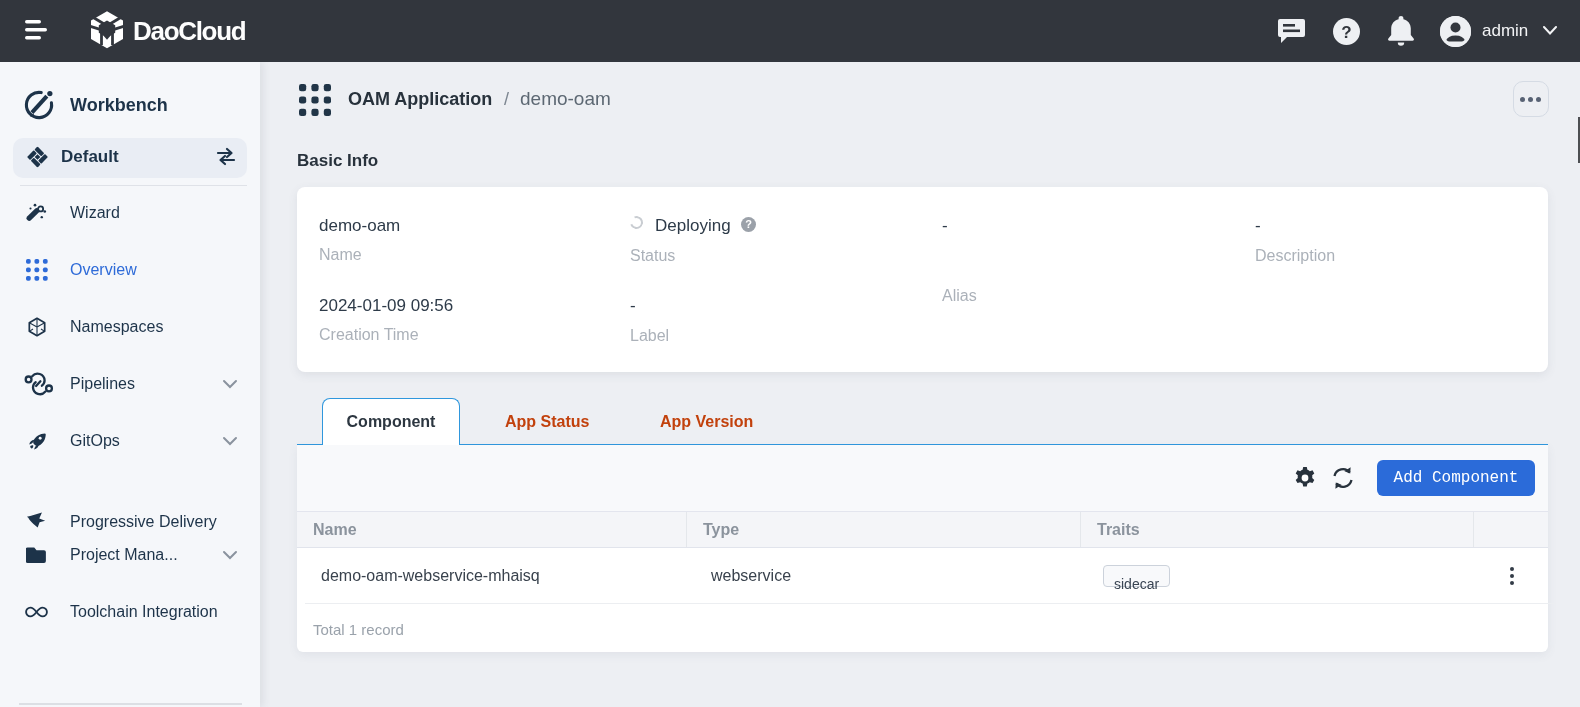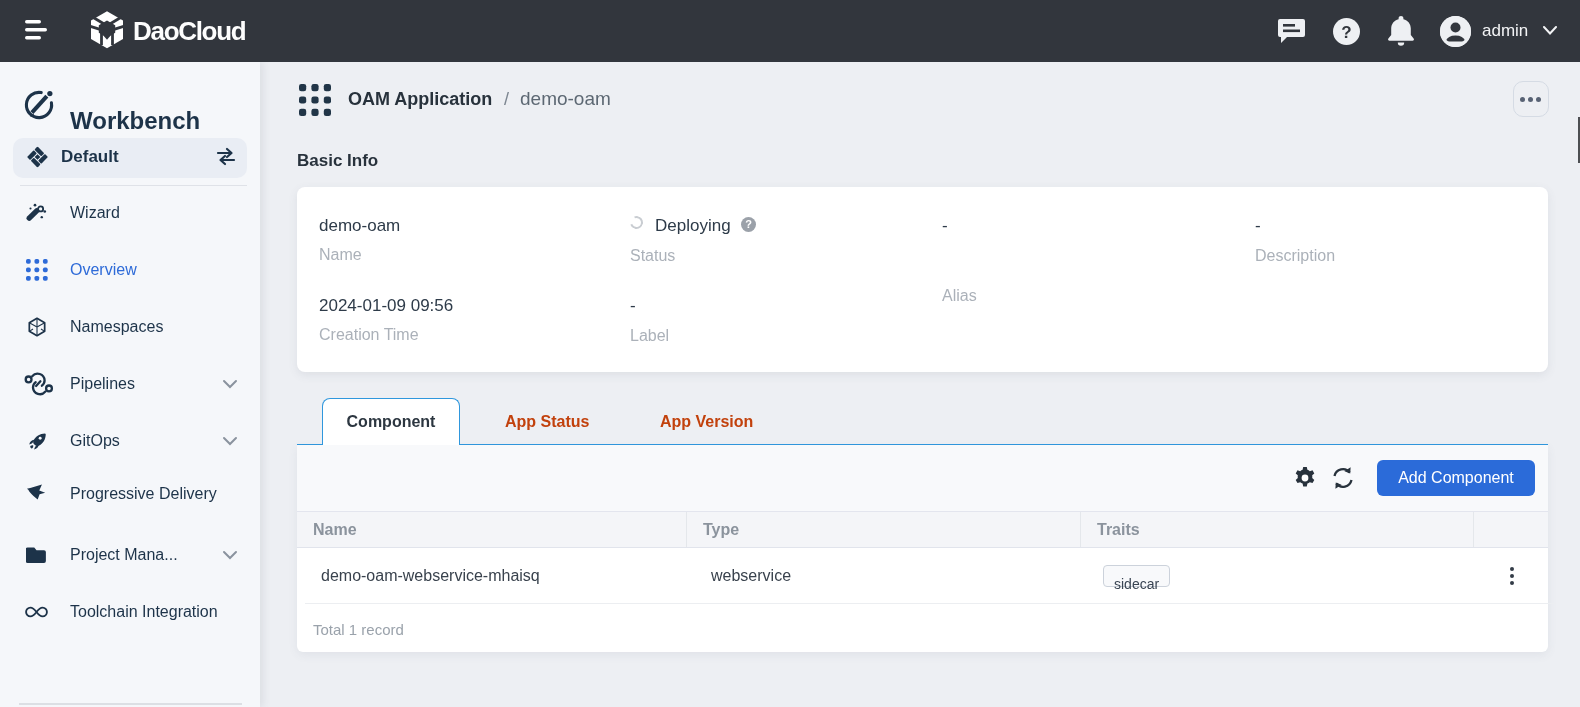--- a/index.html
+++ b/index.html
@@ -49,21 +49,21 @@
   .tab-active { left:322px; top:398px; width:138px; height:47px; background:#fff;
                 border:1px solid #2f97dd; border-bottom:none; border-radius:8px 8px 0 0; z-index:5;
                 font-size:16px; font-weight:bold; color:#2c3640; text-align:center; line-height:45px; }
   .tab { position:absolute; top:398px; height:47px; font-size:16px; font-weight:bold; color:#c2410c;
          line-height:47px; }
 
   
   .panel { left:297px; top:445px; width:1251px; height:207px; background:#fff; border-radius:0 0 6px 6px;
            box-shadow:0 3px 10px rgba(80,90,110,0.08); }
   .addbtn { position:absolute; left:1080px; top:15px; width:158px; height:36px; background:#2b6bd9;
-            border-radius:6px; color:#fff; font-size:16px; text-align:center; line-height:36px; }
+            border-radius:6px; color:#fff; font-size:16px; text-align:center; line-height:36px;font-family:Liberation Mono, monospace; }
   .thead { position:absolute; left:0; top:66px; width:1251px; height:37px; background:#f4f5f8;
            border-top:1px solid #e3e5ee; border-bottom:1px solid #e1e4ec; }
   .th { position:absolute; top:0; height:35px; line-height:35px; font-size:16px; font-weight:bold; color:#8b939d;
         border-right:1px solid #e4e7eb; }
   .trow { position:absolute; left:8px; top:103px; width:1251px; height:56px; border-bottom:1px solid #eceef1; }
   .td { position:absolute; top:0; height:55px; line-height:55px; font-size:16px; color:#39424d; }
   .tag { position:absolute; left:798px; top:17px; height:22px; padding:8px 10px; background:#f8f9fb;
          border:1px solid #ccd2db; border-radius:4px; font-size:14px; color:#3a4553; line-height:20px; }
   .kebab { position:absolute; left:1205px; top:19px; width:4px; }
   .kebab span { display:block; width:4px; height:4px; border-radius:50%; background:#333c47; margin-bottom:3px; }
@@ -125,21 +125,21 @@
   <div class="abs side-divider"></div>
   <div class="abs side-divider2"></div>
 
   <div class="side-item" style="top:23px;">
     <svg class="side-ico" style="left:23px;" width="32" height="32" viewBox="0 0 33 33">
       <path d="M29.3 14.2 A13 13 0 1 1 18.8 3.7" fill="none" stroke="#1d3349" stroke-width="3.2" stroke-linecap="round"></path>
       <path d="M9.2 24.3 L24.6 7.4" stroke="#1d3349" stroke-width="4.2" stroke-linecap="butt"></path>
       <path d="M10.4 25.4 l-3.4 3.6 4.8 -1.9 z" fill="#1d3349"></path>
       <circle cx="27.7" cy="4.7" r="2.7" fill="#1d3349"></circle>
     </svg>
-    <div class="side-label" style="font-size:24px;font-weight:bold;margin-top:16px;">Workbench</div>
+    <div class="side-label" style="font-size:18px;font-weight:bold;">Workbench</div>
   </div>
 
   <div class="side-item" style="top:75px;">
     <svg class="side-ico" style="left:27px;" width="21" height="21" viewBox="0 0 24 24">
       <g fill="#1d3349" transform="rotate(45 12 12)">
         <rect x="3.5" y="3.5" width="11" height="5" rx="1"></rect>
         <rect x="15.5" y="3.5" width="5" height="11" rx="1"></rect>
         <rect x="9.5" y="15.5" width="11" height="5" rx="1"></rect>
         <rect x="3.5" y="9.5" width="5" height="11" rx="1"></rect>
         <rect x="9.7" y="9.7" width="4.6" height="4.6"></rect>
@@ -215,21 +215,21 @@
       <path fill="#1d3349" d="M10.2 13.2 C6.6 13.7 4.2 16 3.1 19.9 C5.9 19.3 8.2 17.8 9.5 15.6 Z"></path>
       <path fill="#1d3349" d="M16.9 19.9 C16.4 23.5 14.1 25.9 10.2 27 C10.8 24.2 12.3 21.9 14.5 20.6 Z"></path>
       <path fill="#1d3349" d="M5.2 21.8 a2.1 2.1 0 1 0 3 3 c0.7 -0.8 0.9 -2.5 0.6 -3.6 c-1.1 -0.3 -2.8 -0.1 -3.6 0.6 z"></path>
     </svg>
     <div class="side-label">GitOps</div>
     <svg class="chev" width="16" height="10" viewBox="0 0 16 10">
       <path d="M2 2 L8 8 L14 2" fill="none" stroke="#8a939e" stroke-width="2" stroke-linecap="round"></path>
     </svg>
   </div>
 
-  <div class="side-item" style="top:412px;padding-left:48px;">
+  <div class="side-item" style="top:440px;padding-left:48px;">
     <svg class="side-ico" style="left:26px;" width="23" height="21" viewBox="0 0 28 26">
       <path fill="#1d3349" d="M0.9 6.5 L6.1 5.2 L19.5 1.2 L16.2 8.8 L23.5 11.6 L16.6 13.4 L14.2 19.8 L9 15.5 C6.5 13.3 4 10.5 2.6 7.8 Z"></path>
     </svg>
     <div class="side-label">Progressive Delivery</div>
   </div>
 
   <div class="side-item" style="top:473px;">
     <svg class="side-ico" style="left:26px;" width="21" height="18" viewBox="0 0 28 24">
       <path fill="#1d3349" d="M2 2 h9 l3 3.5 h10 a2.5 2.5 0 0 1 2.5 2.5 v12 a2.5 2.5 0 0 1 -2.5 2.5 h-22 a2.5 2.5 0 0 1 -2.5 -2.5 v-15.5 a2.5 2.5 0 0 1 2.5 -2.5 z"></path>
     </svg>

